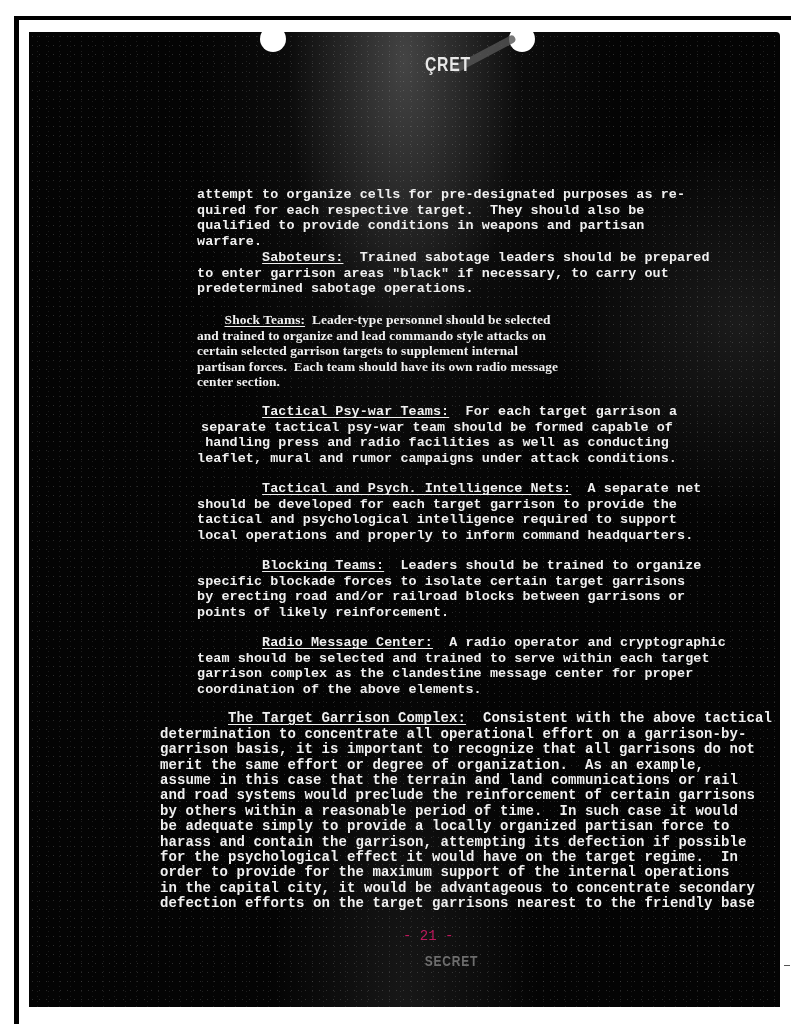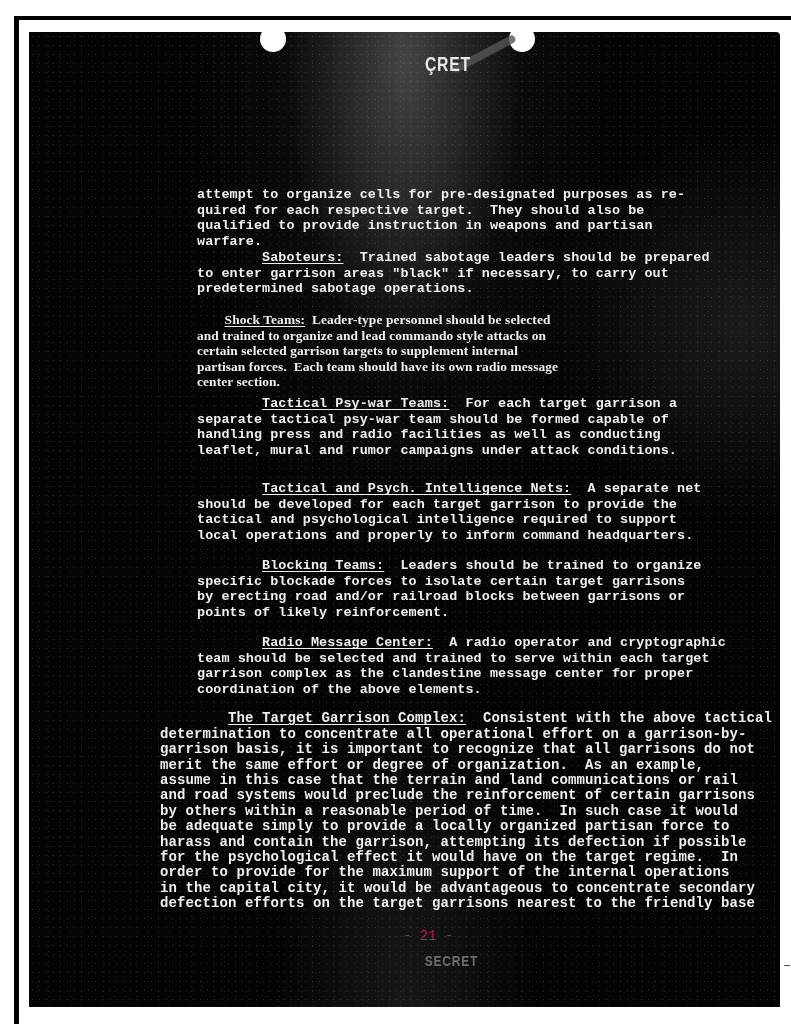--- a/index.html
+++ b/index.html
@@ -65,32 +65,32 @@
   <div class="grain"></div>
   <div class="hole" style="left:231px; top:-6px;"></div>
   <div class="hole" style="left:480px; top:-6px;"></div>
   <div class="stroke"></div>
 
 </div>
 
 <div class="stamp">ÇRET</div>
 
 <div class="text" style="left:197px; top:172px;">
-<div>attempt to organize cells for pre-designated purposes as re-</div><div>quired for each respective target.  They should also be</div><div>qualified to provide instruction in weapons and partisan</div><div>warfare.</div>
+<div>attempt to organize cells for pre-designated purposes as re-</div><div>quired for each respective target.  They should also be</div><div>qualified to provide conditions in weapons and partisan</div><div>warfare.</div>
 </div>
 
 <div class="text" style="left:197px; top:235px;">
 <div>        <span class="ul">Saboteurs:</span><span>  Trained sabotage leaders should be prepared</span></div><div>to enter garrison areas "black" if necessary, to carry out</div><div>predetermined sabotage operations.</div>
 </div>
 
 <div class="text" style="left:197px; top:297px;font-family:Liberation Serif, serif;">
 <div>        <span class="ul">Shock Teams:</span><span>  Leader-type personnel should be selected</span></div><div>and trained to organize and lead commando style attacks on</div><div>certain selected garrison targets to supplement internal</div><div>partisan forces.  Each team should have its own radio message</div><div>center section.</div>
 </div>
 
-<div class="text" style="left:197px; top:381px;">
+<div class="text" style="left:197px; top:389px;text-align:center;">
 <div>        <span class="ul">Tactical Psy-war Teams:</span><span>  For each target garrison a</span></div><div>separate tactical psy-war team should be formed capable of</div><div>handling press and radio facilities as well as conducting</div><div>leaflet, mural and rumor campaigns under attack conditions.</div>
 </div>
 
 <div class="text" style="left:197px; top:466px;">
 <div>        <span class="ul">Tactical and Psych. Intelligence Nets:</span><span>  A separate net</span></div><div>should be developed for each target garrison to provide the</div><div>tactical and psychological intelligence required to support</div><div>local operations and properly to inform command headquarters.</div>
 </div>
 
 <div class="text" style="left:197px; top:543px;">
 <div>        <span class="ul">Blocking Teams:</span><span>  Leaders should be trained to organize</span></div><div>specific blockade forces to isolate certain target garrisons</div><div>by erecting road and/or railroad blocks between garrisons or</div><div>points of likely reinforcement.</div>
 </div>

